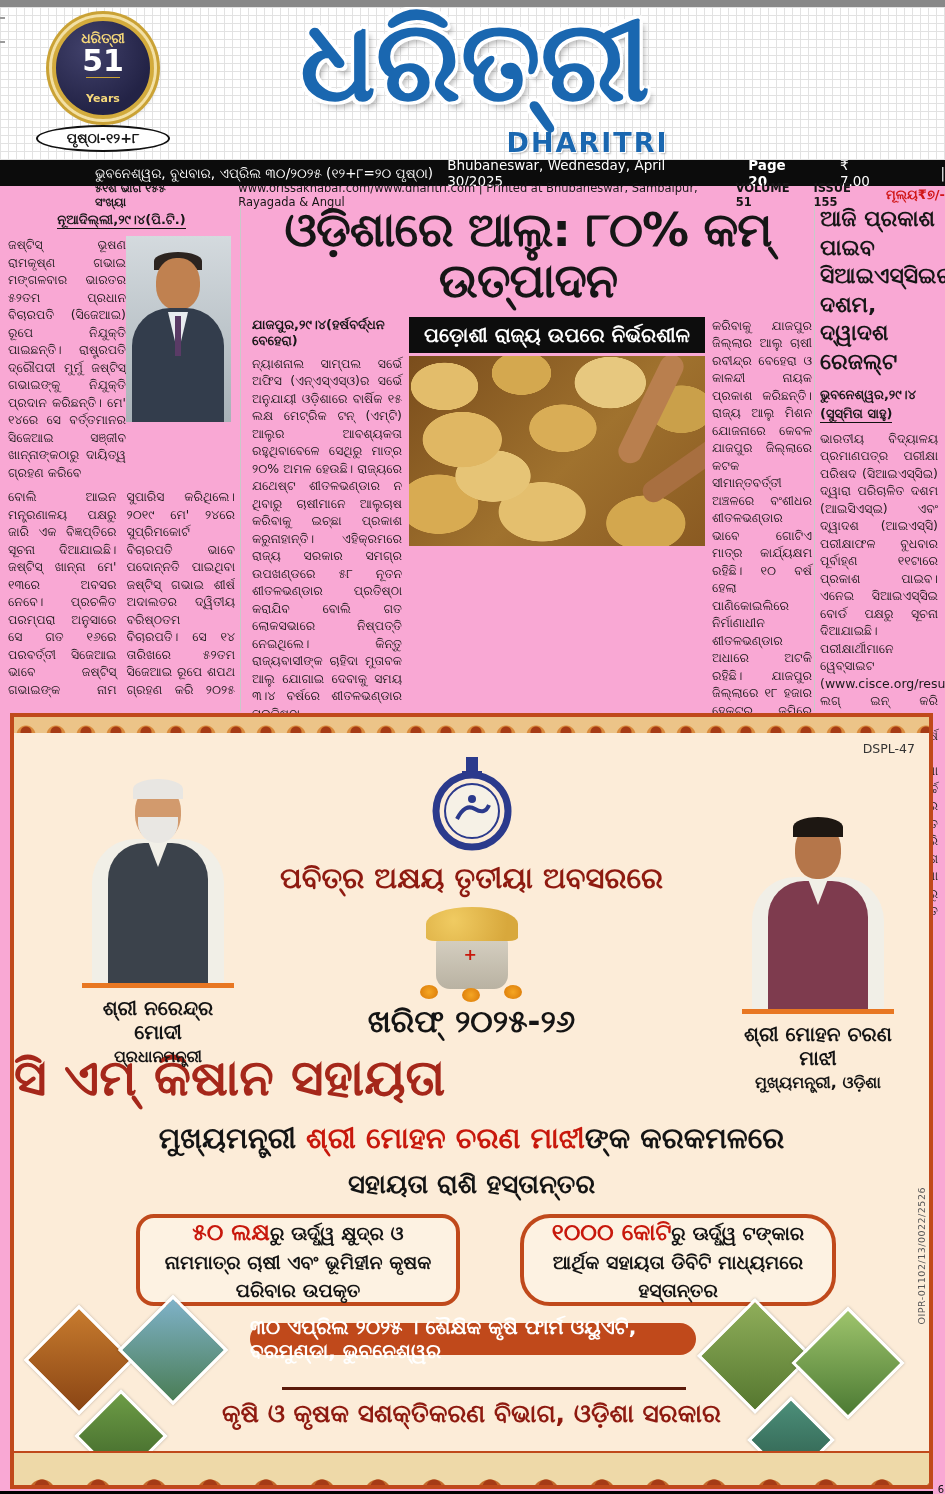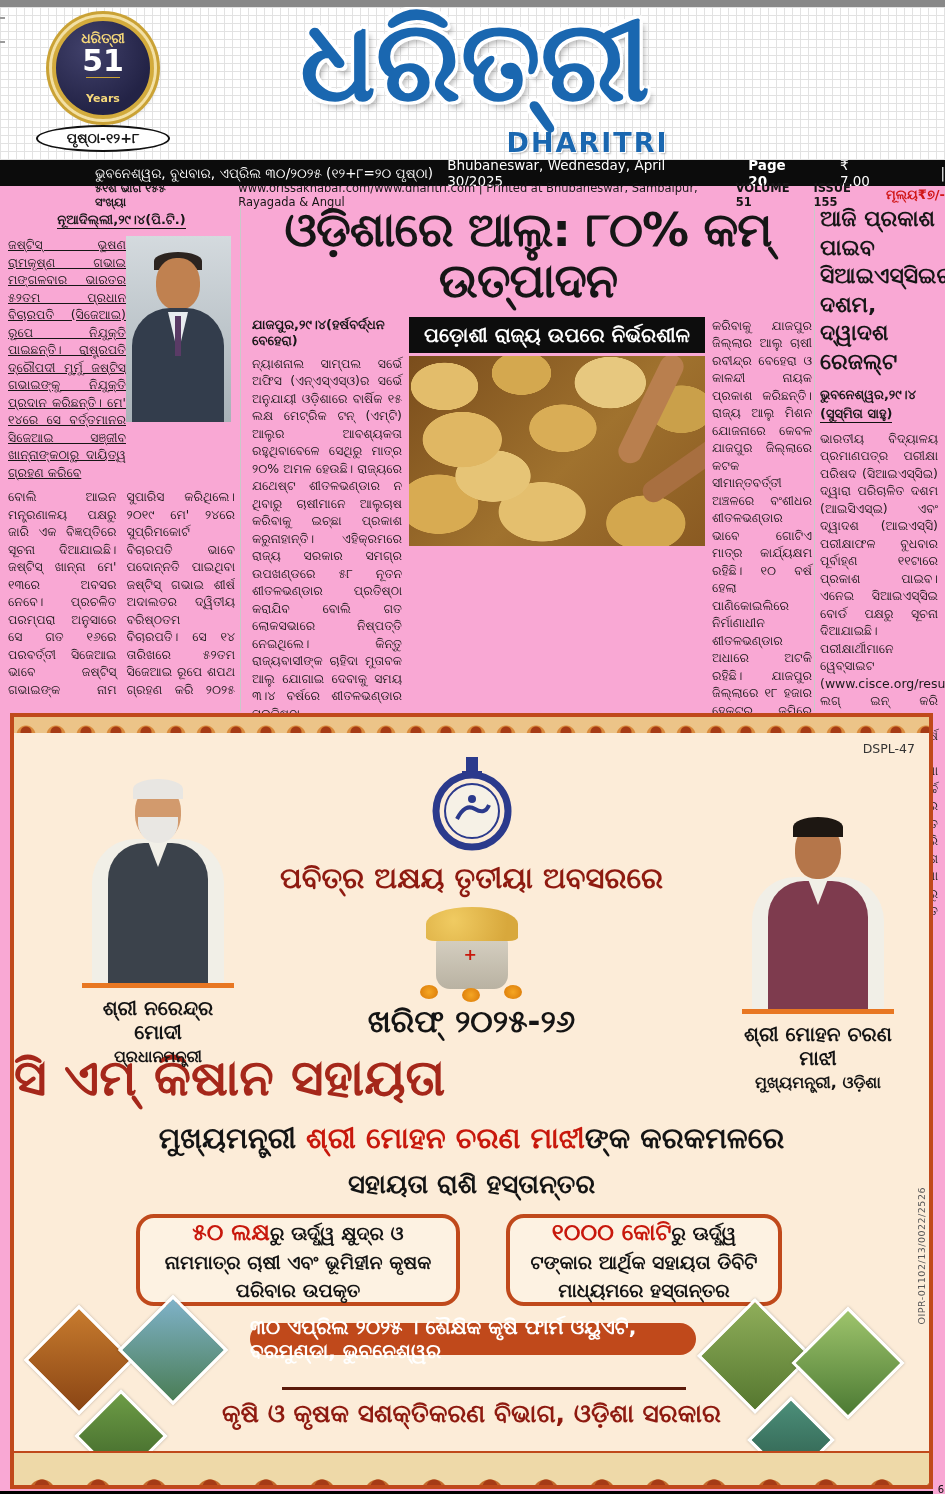--- a/index.html
+++ b/index.html
@@ -44,21 +44,21 @@
   .infobar .i-issue{margin-left:16px;font-weight:bold;}
   .infobar .i-price{margin-left:18px;color:#d01616;font-weight:bold;font-size:13px;}
   
   .bodytext{font-size:12.5px;line-height:1.40;text-align:justify;color:#1a1a1a;}
   .dateline{font-size:13px;font-weight:bold;}
   .dl-underline{border-bottom:1.5px solid #111;padding-bottom:1px;}
   
   .art-left{position:absolute;left:8px;top:198px;width:233px;height:506px;border-right:1px solid #c9c9c9;padding-right:5px;}
   .art-left .hl{font-size:27px;font-weight:bold;line-height:1.22;}
   .art-left .dateline{margin-top:7px;text-align:center;}
-  .leftrow{display:flex;margin-top:8px;text-decoration:underline;}
+  .leftrow{display:flex;margin-top:8px;}
   .leftrow .bodytext{width:118px;}
   .photo-gavai{position:relative;width:105px;height:186px;background:linear-gradient(#d4dade,#a8b2b8);overflow:hidden;flex:none;}
   .g-head{position:absolute;left:30px;top:22px;width:44px;height:52px;border-radius:46%;background:#c08150;}
   .g-hair{position:absolute;left:28px;top:16px;width:48px;height:18px;border-radius:50% 50% 0 0;background:#2c2420;}
   .g-body{position:absolute;left:6px;top:72px;width:92px;height:120px;border-radius:38px 38px 0 0;background:#333d4c;}
   .g-shirt{position:absolute;left:42px;top:76px;width:20px;height:42px;background:#e8ecef;clip-path:polygon(0 0,100% 0,50% 100%);}
   .g-tie{position:absolute;left:49px;top:80px;width:6px;height:40px;background:#5a3b66;}
   .leftcols{margin-top:7px;column-count:2;column-gap:10px;height:218px;overflow:hidden;}
   
   .art-center{position:absolute;left:248px;top:198px;width:560px;height:506px;padding:0 4px;}
@@ -117,21 +117,21 @@
   .season{position:absolute;left:0;right:0;top:286px;text-align:center;font-size:31px;font-weight:bold;color:#141414;}
   .scheme{position:absolute;left:0;right:0;top:332px;font-size:50px;font-weight:bold;color:#a5271a;}
   .cmline{position:absolute;left:0;right:0;top:404px;text-align:center;font-size:29px;font-weight:bold;color:#141414;}
   .cmline .red{color:#c8180c;}
   .handover{position:absolute;left:0;right:0;top:452px;text-align:center;font-size:26px;font-weight:bold;color:#141414;}
   .bbox{position:absolute;top:497px;height:92px;border:4px solid #c0491b;border-radius:18px;background:#fdf2e2;
     display:flex;align-items:center;justify-content:center;text-align:center;padding:6px 14px;
     font-size:19px;font-weight:bold;line-height:1.45;color:#141414;}
   .bbox .red{color:#c8180c;font-size:23px;}
   .bbox1{left:122px;width:324px;}
-  .bbox2{left:492px;width:276px;}
+  .bbox2{left:506px;width:316px;border-radius:30px;}
   .person{position:absolute;width:152px;text-align:center;}
   .p-fig{position:relative;width:152px;height:212px;margin:0 auto;overflow:hidden;}
   .p-head{position:absolute;left:53px;top:14px;width:46px;height:56px;border-radius:46%;}
   .p-hair{position:absolute;left:51px;top:8px;width:50px;height:20px;border-radius:50% 50% 0 0;}
   .p-beard{position:absolute;left:56px;top:46px;width:40px;height:26px;border-radius:0 0 22px 22px;}
   .p-kurta{position:absolute;left:10px;top:68px;width:132px;height:150px;border-radius:44px 44px 0 0;background:#f1efe7;}
   .p-vest{position:absolute;left:26px;top:72px;width:100px;height:146px;border-radius:36px 36px 0 0;}
   .p-v{position:absolute;left:66px;top:70px;width:20px;height:26px;background:#f1efe7;clip-path:polygon(0 0,100% 0,50% 100%);}
   .p-bar{width:152px;height:5px;background:#e87722;margin-top:0;}
   .p-name{font-size:20px;font-weight:bold;margin-top:8px;color:#141414;}

